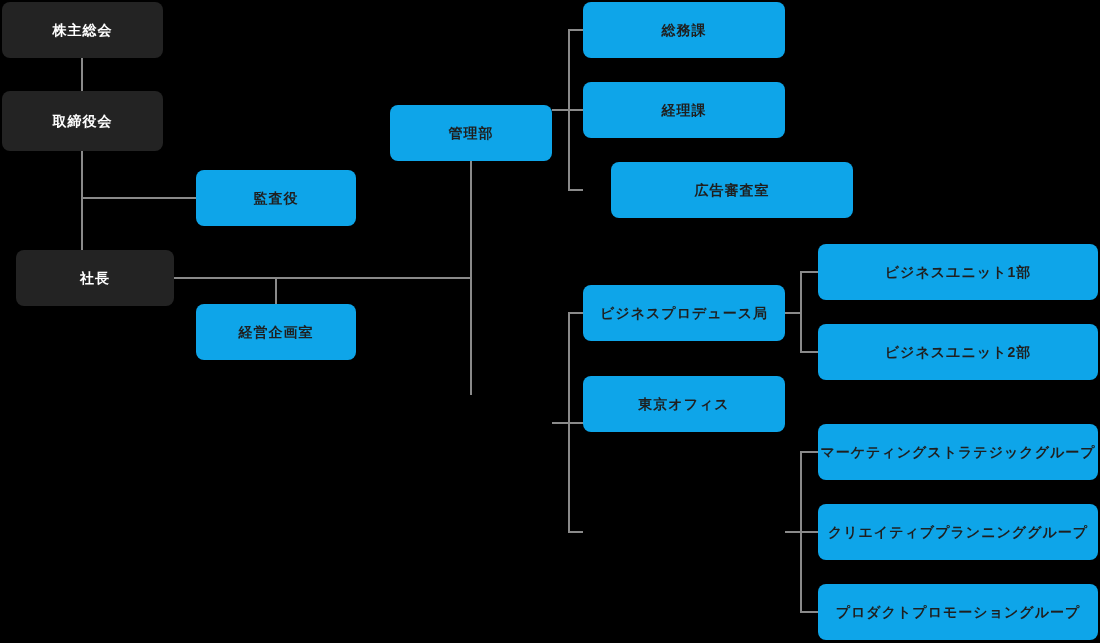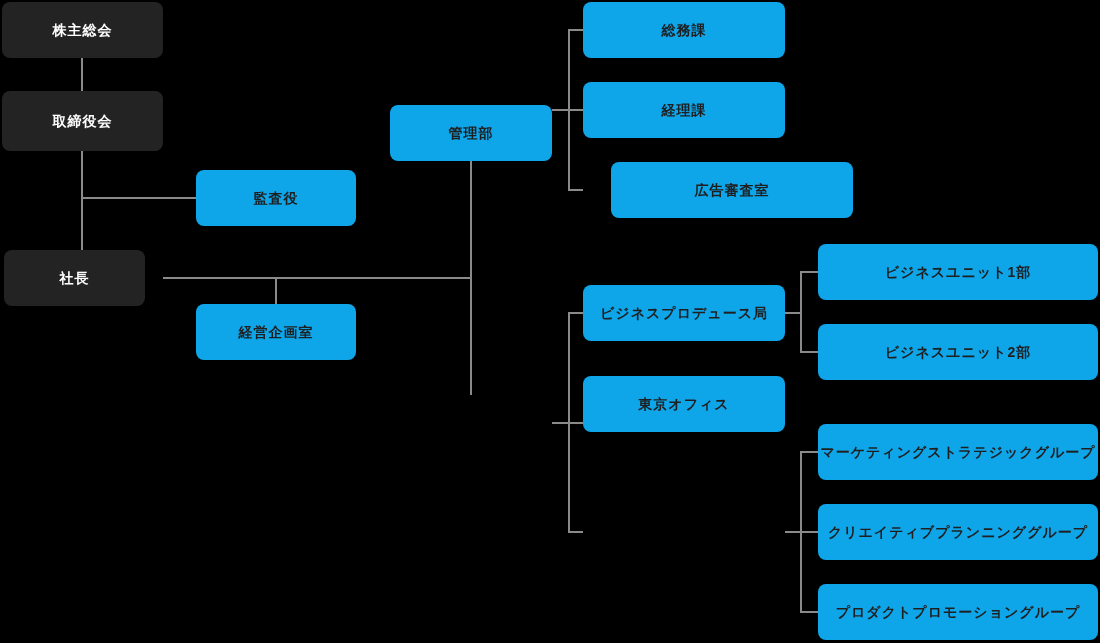--- a/index.html
+++ b/index.html
@@ -63,21 +63,21 @@
     <div class="connector" style="left: 800px; top: 271px; width: 2px; height: 82px; background: rgb(138, 138, 138);"></div>
     <div class="connector" style="left: 800px; top: 271px; width: 18px; height: 2px; background: rgb(138, 138, 138);"></div>
     <div class="connector" style="left: 800px; top: 351px; width: 18px; height: 2px; background: rgb(138, 138, 138);"></div>
     <div class="connector" style="left: 785px; top: 531px; width: 15px; height: 2px; background: rgb(138, 138, 138);"></div>
     <div class="connector" style="left: 800px; top: 451px; width: 2px; height: 162px; background: rgb(138, 138, 138);"></div>
     <div class="connector" style="left: 800px; top: 451px; width: 18px; height: 2px; background: rgb(138, 138, 138);"></div>
     <div class="connector" style="left: 800px; top: 531px; width: 18px; height: 2px; background: rgb(138, 138, 138);"></div>
     <div class="connector" style="left: 800px; top: 611px; width: 18px; height: 2px; background: rgb(138, 138, 138);"></div>
     <div class="node dark" style="left: 2px; top: 2px; width: 161px; height: 56px;"><span>株主総会</span></div>
     <div class="node dark" style="left: 2px; top: 91px; width: 161px; height: 60px;"><span>取締役会</span></div>
-    <div class="node dark" style="left: 4px; top: 250px; width: 141px; height: 56px;"><span>社長</span></div>
+    <div class="node dark" style="left: 16px; top: 250px; width: 158px; height: 56px;"><span>社長</span></div>
     <div class="node light" style="left: 196px; top: 170px; width: 160px; height: 56px;"><span>監査役</span></div>
     <div class="node light" style="left: 196px; top: 304px; width: 160px; height: 56px;"><span>経営企画室</span></div>
     <div class="node light" style="left: 390px; top: 82px; width: 162px; height: 56px; margin-top: 23px;"><span>管理部</span></div>
     <div class="node light" style="left: 583px; top: 2px; width: 202px; height: 56px;"><span>総務課</span></div>
     <div class="node light" style="left: 583px; top: 82px; width: 202px; height: 56px;"><span>経理課</span></div>
     <div class="node light" style="left: 611px; top: 162px; width: 242px; height: 56px;"><span>広告審査室</span></div>
     <div class="node light" style="left: 583px; top: 285px; width: 202px; height: 56px;"><span>ビジネスプロデュース局</span></div>
     <div class="node light" style="left: 583px; top: 376px; width: 202px; height: 56px;"><span>東京オフィス</span></div>
     <div class="node light" style="left: 818px; top: 244px; width: 280px; height: 56px; border-radius: 8px;"><span>ビジネスユニット1部</span></div>
     <div class="node light" style="left: 818px; top: 324px; width: 280px; height: 56px;"><span>ビジネスユニット2部</span></div>

